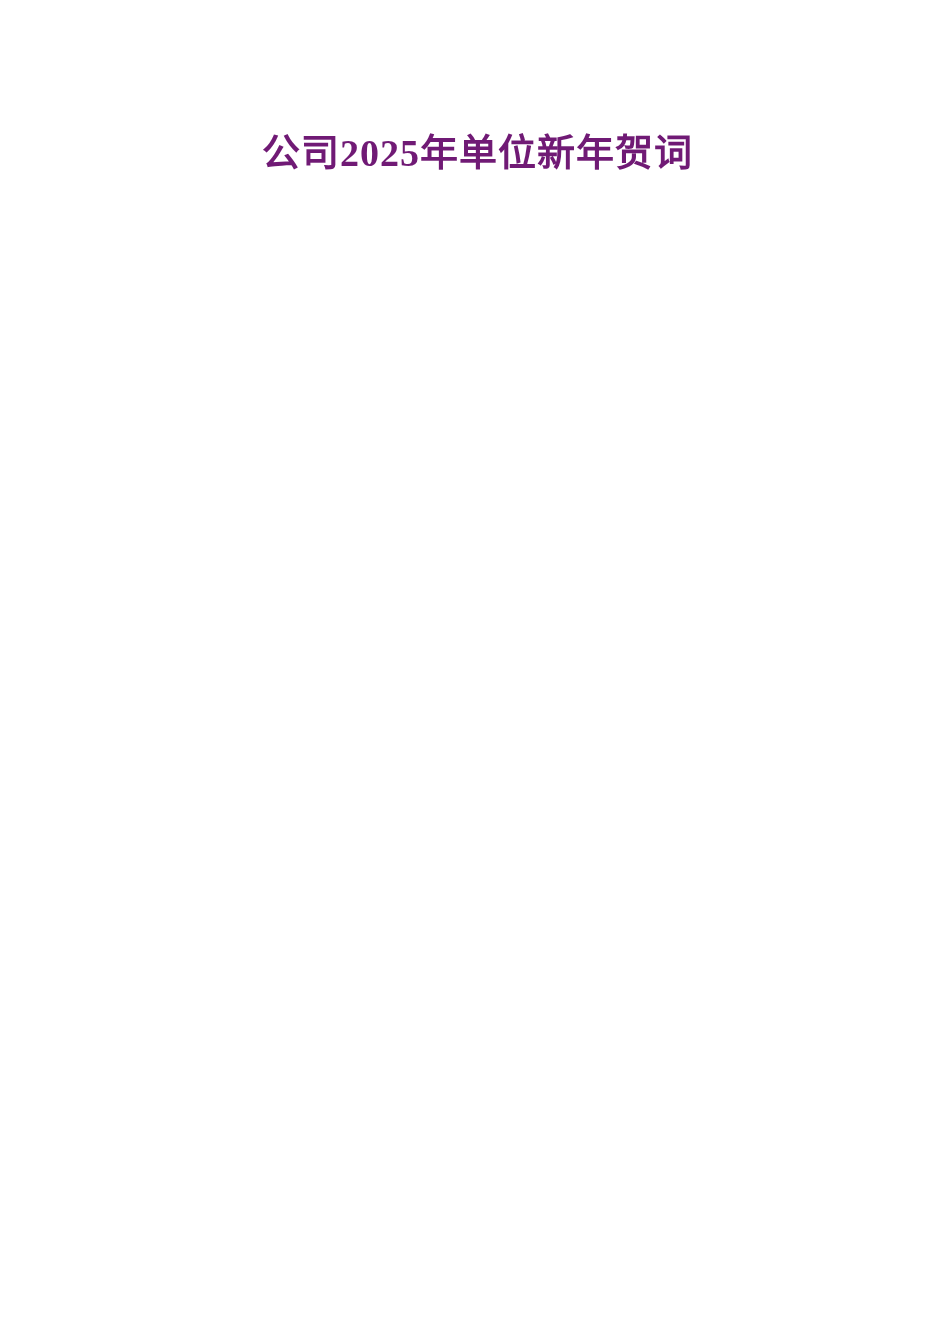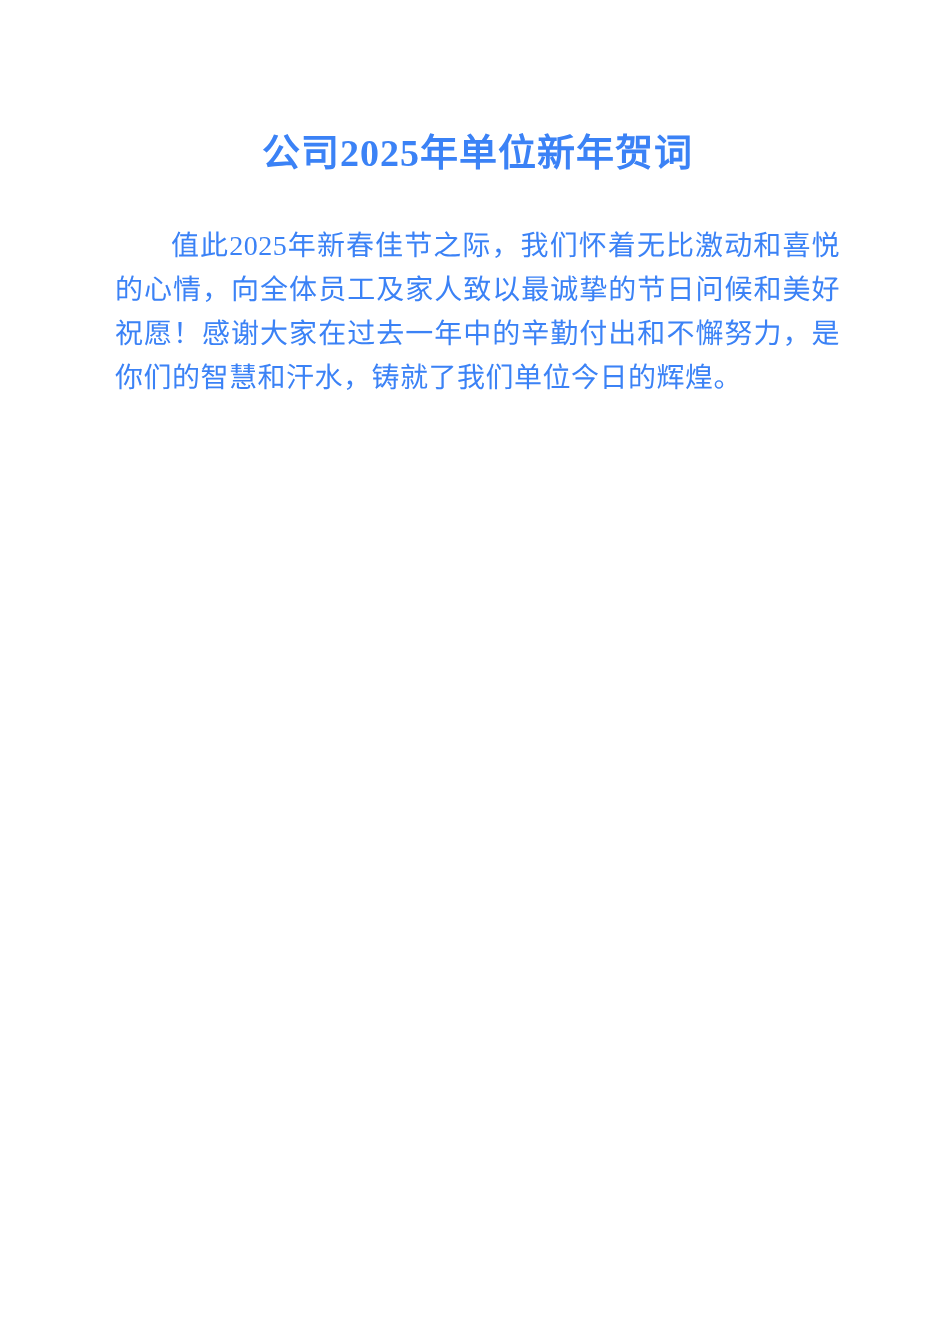--- a/index.html
+++ b/index.html
@@ -6,21 +6,21 @@
     margin: 0;
     padding: 0;
     background: #ffffff;
   }
   .page {
     position: relative;
     width: 950px;
     height: 1344px;
     margin: 0 auto;
     background: #ffffff;
-    color: #3b82f6;
+    color: #701a75;
     font-family: "Liberation Serif", "DejaVu Serif", serif;
     overflow: hidden;
     box-sizing: border-box;
   }
   .doc-body {
     box-sizing: border-box;
     padding: 126px 110px 0 115px;
   }
   .doc-title {
     margin: 0 0 44px 0;
@@ -45,15 +45,14 @@
     text-indent: 2em;
     letter-spacing: 0.5px;
   }
 </style>
 </head>
 <body>
 
 <div class="page">
   <div class="doc-body">
     <h1 class="doc-title">公司2025年单位新年贺词</h1>
-    <p class="para">值此2025年新春佳节之际，我们怀着无比激动和喜悦的心情，向全体员工及家人致以最诚挚的节日问候和美好祝愿！感谢大家在过去一年中的辛勤付出和不懈努力，是你们的智慧和汗水，铸就了我们单位今日的辉煌。</p>
   </div>
 </div>
 
 </body></html>

